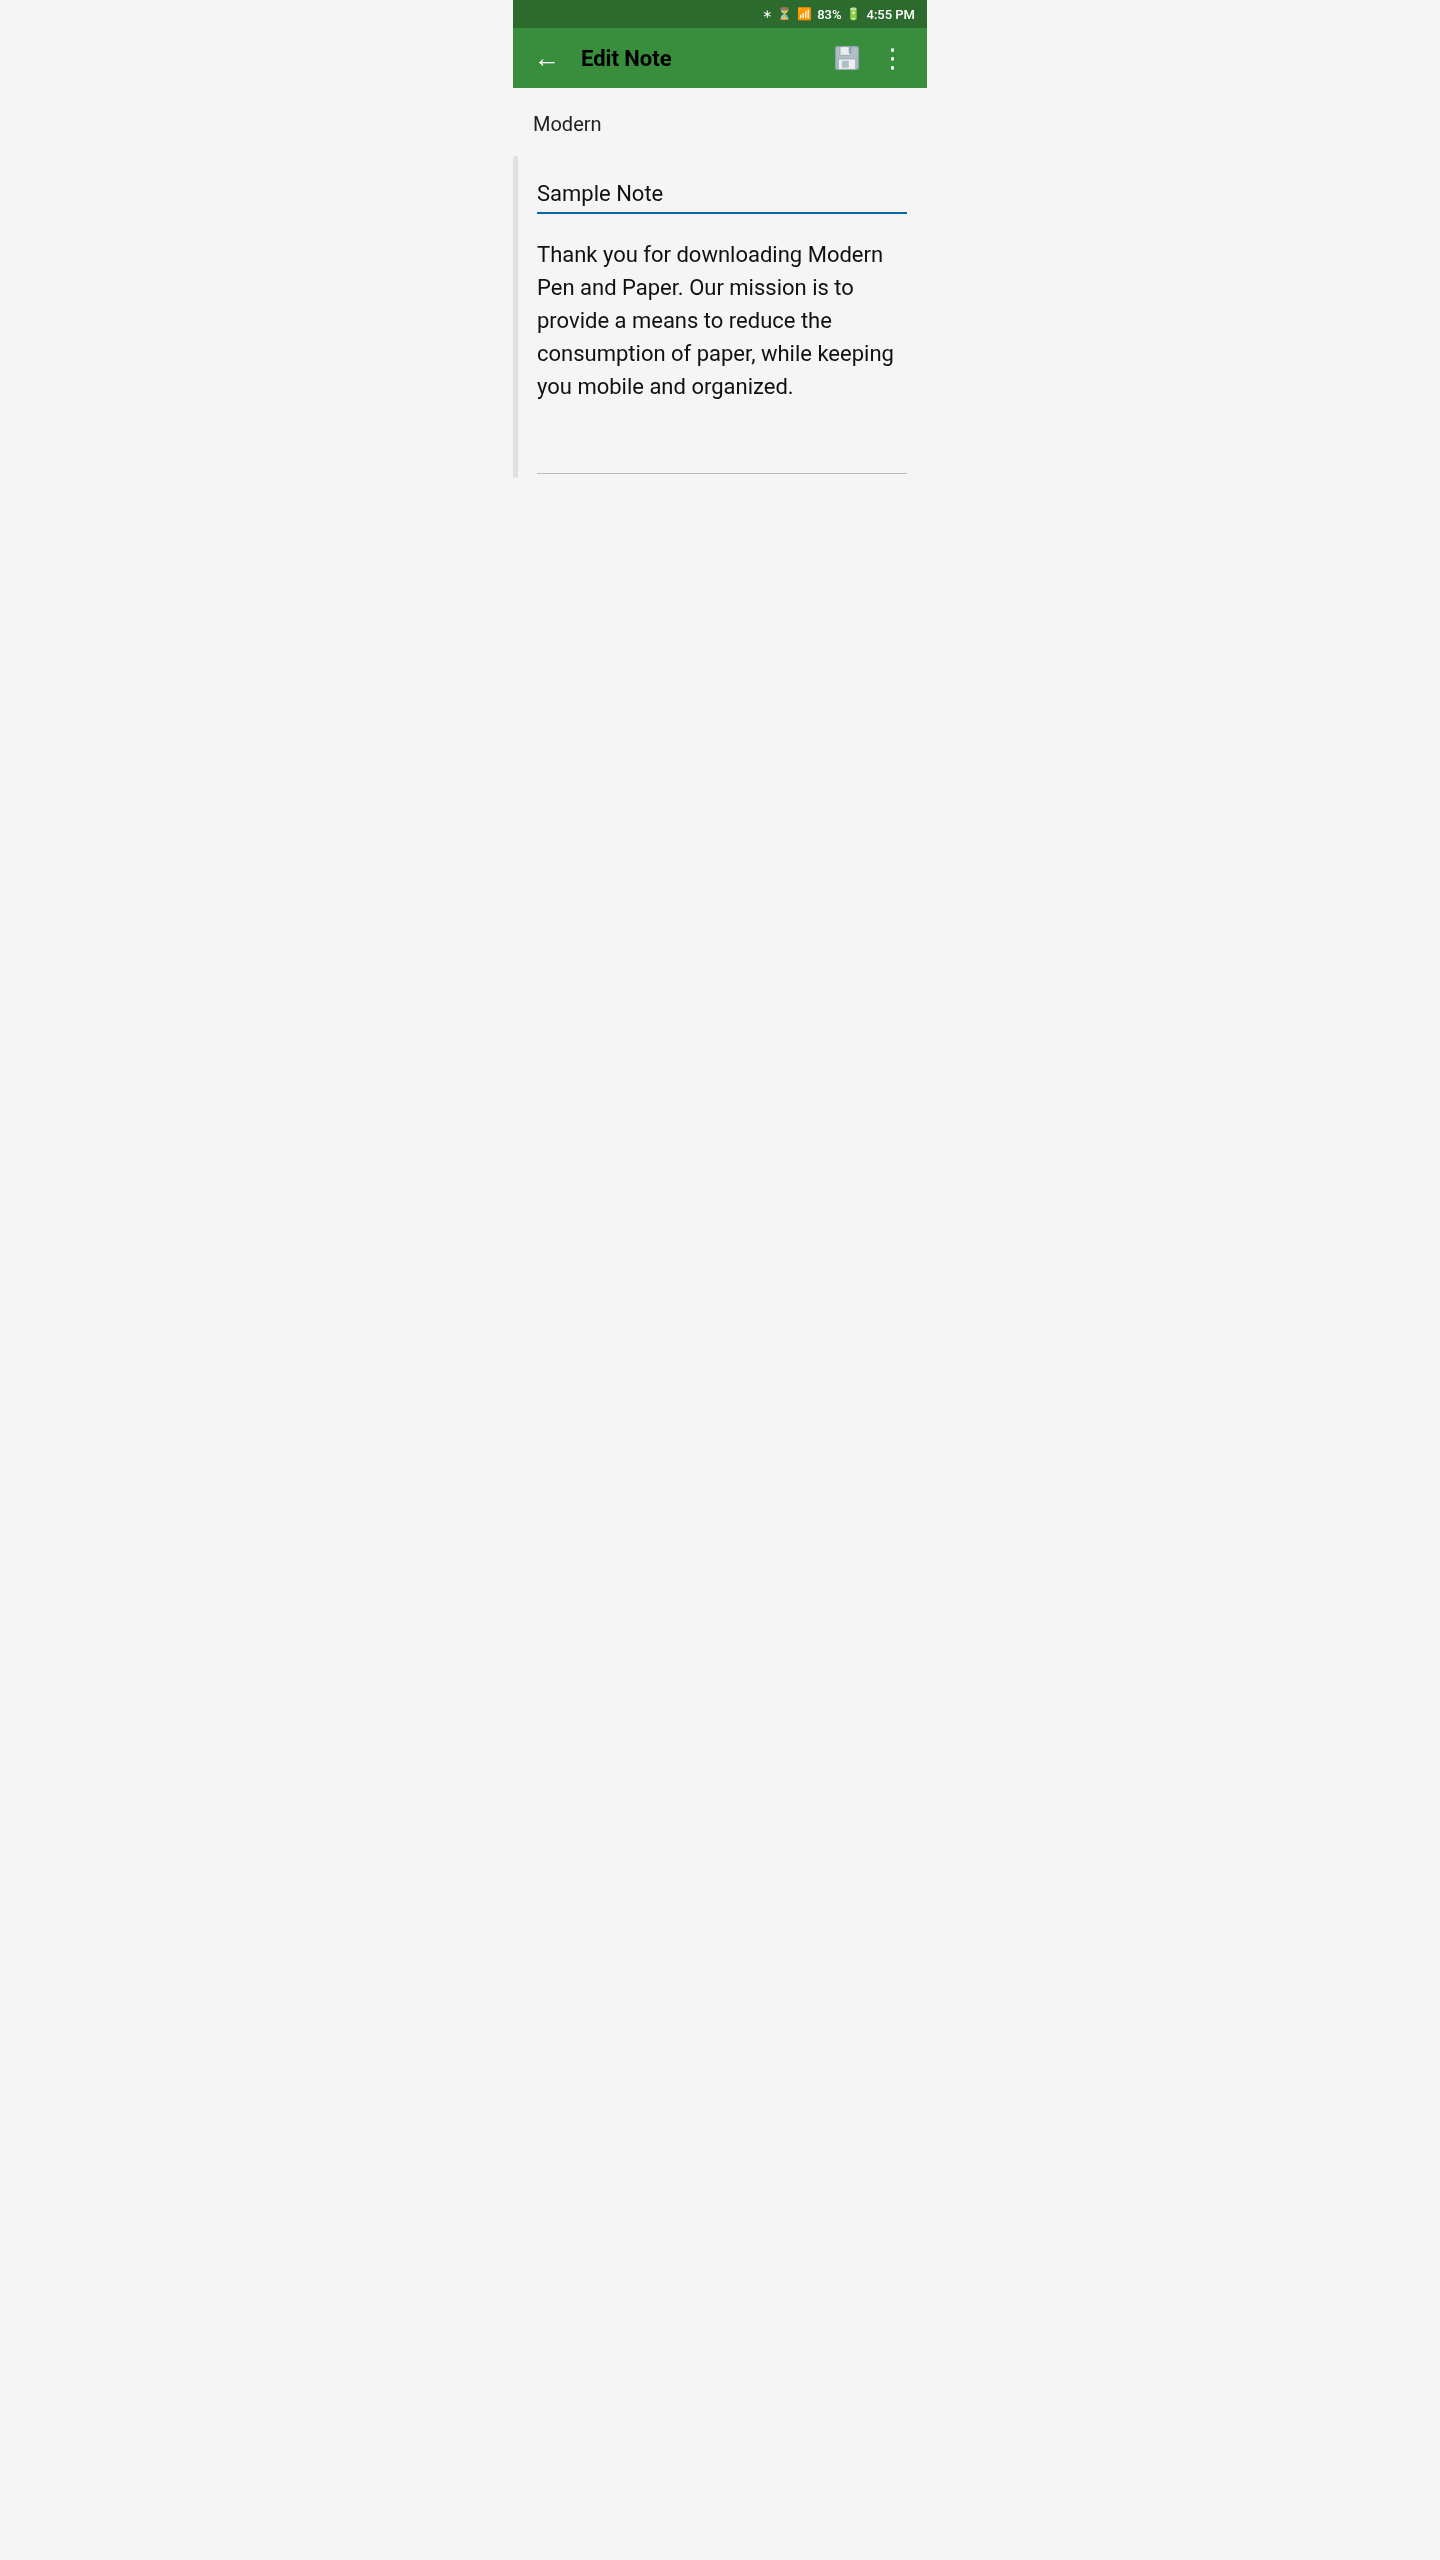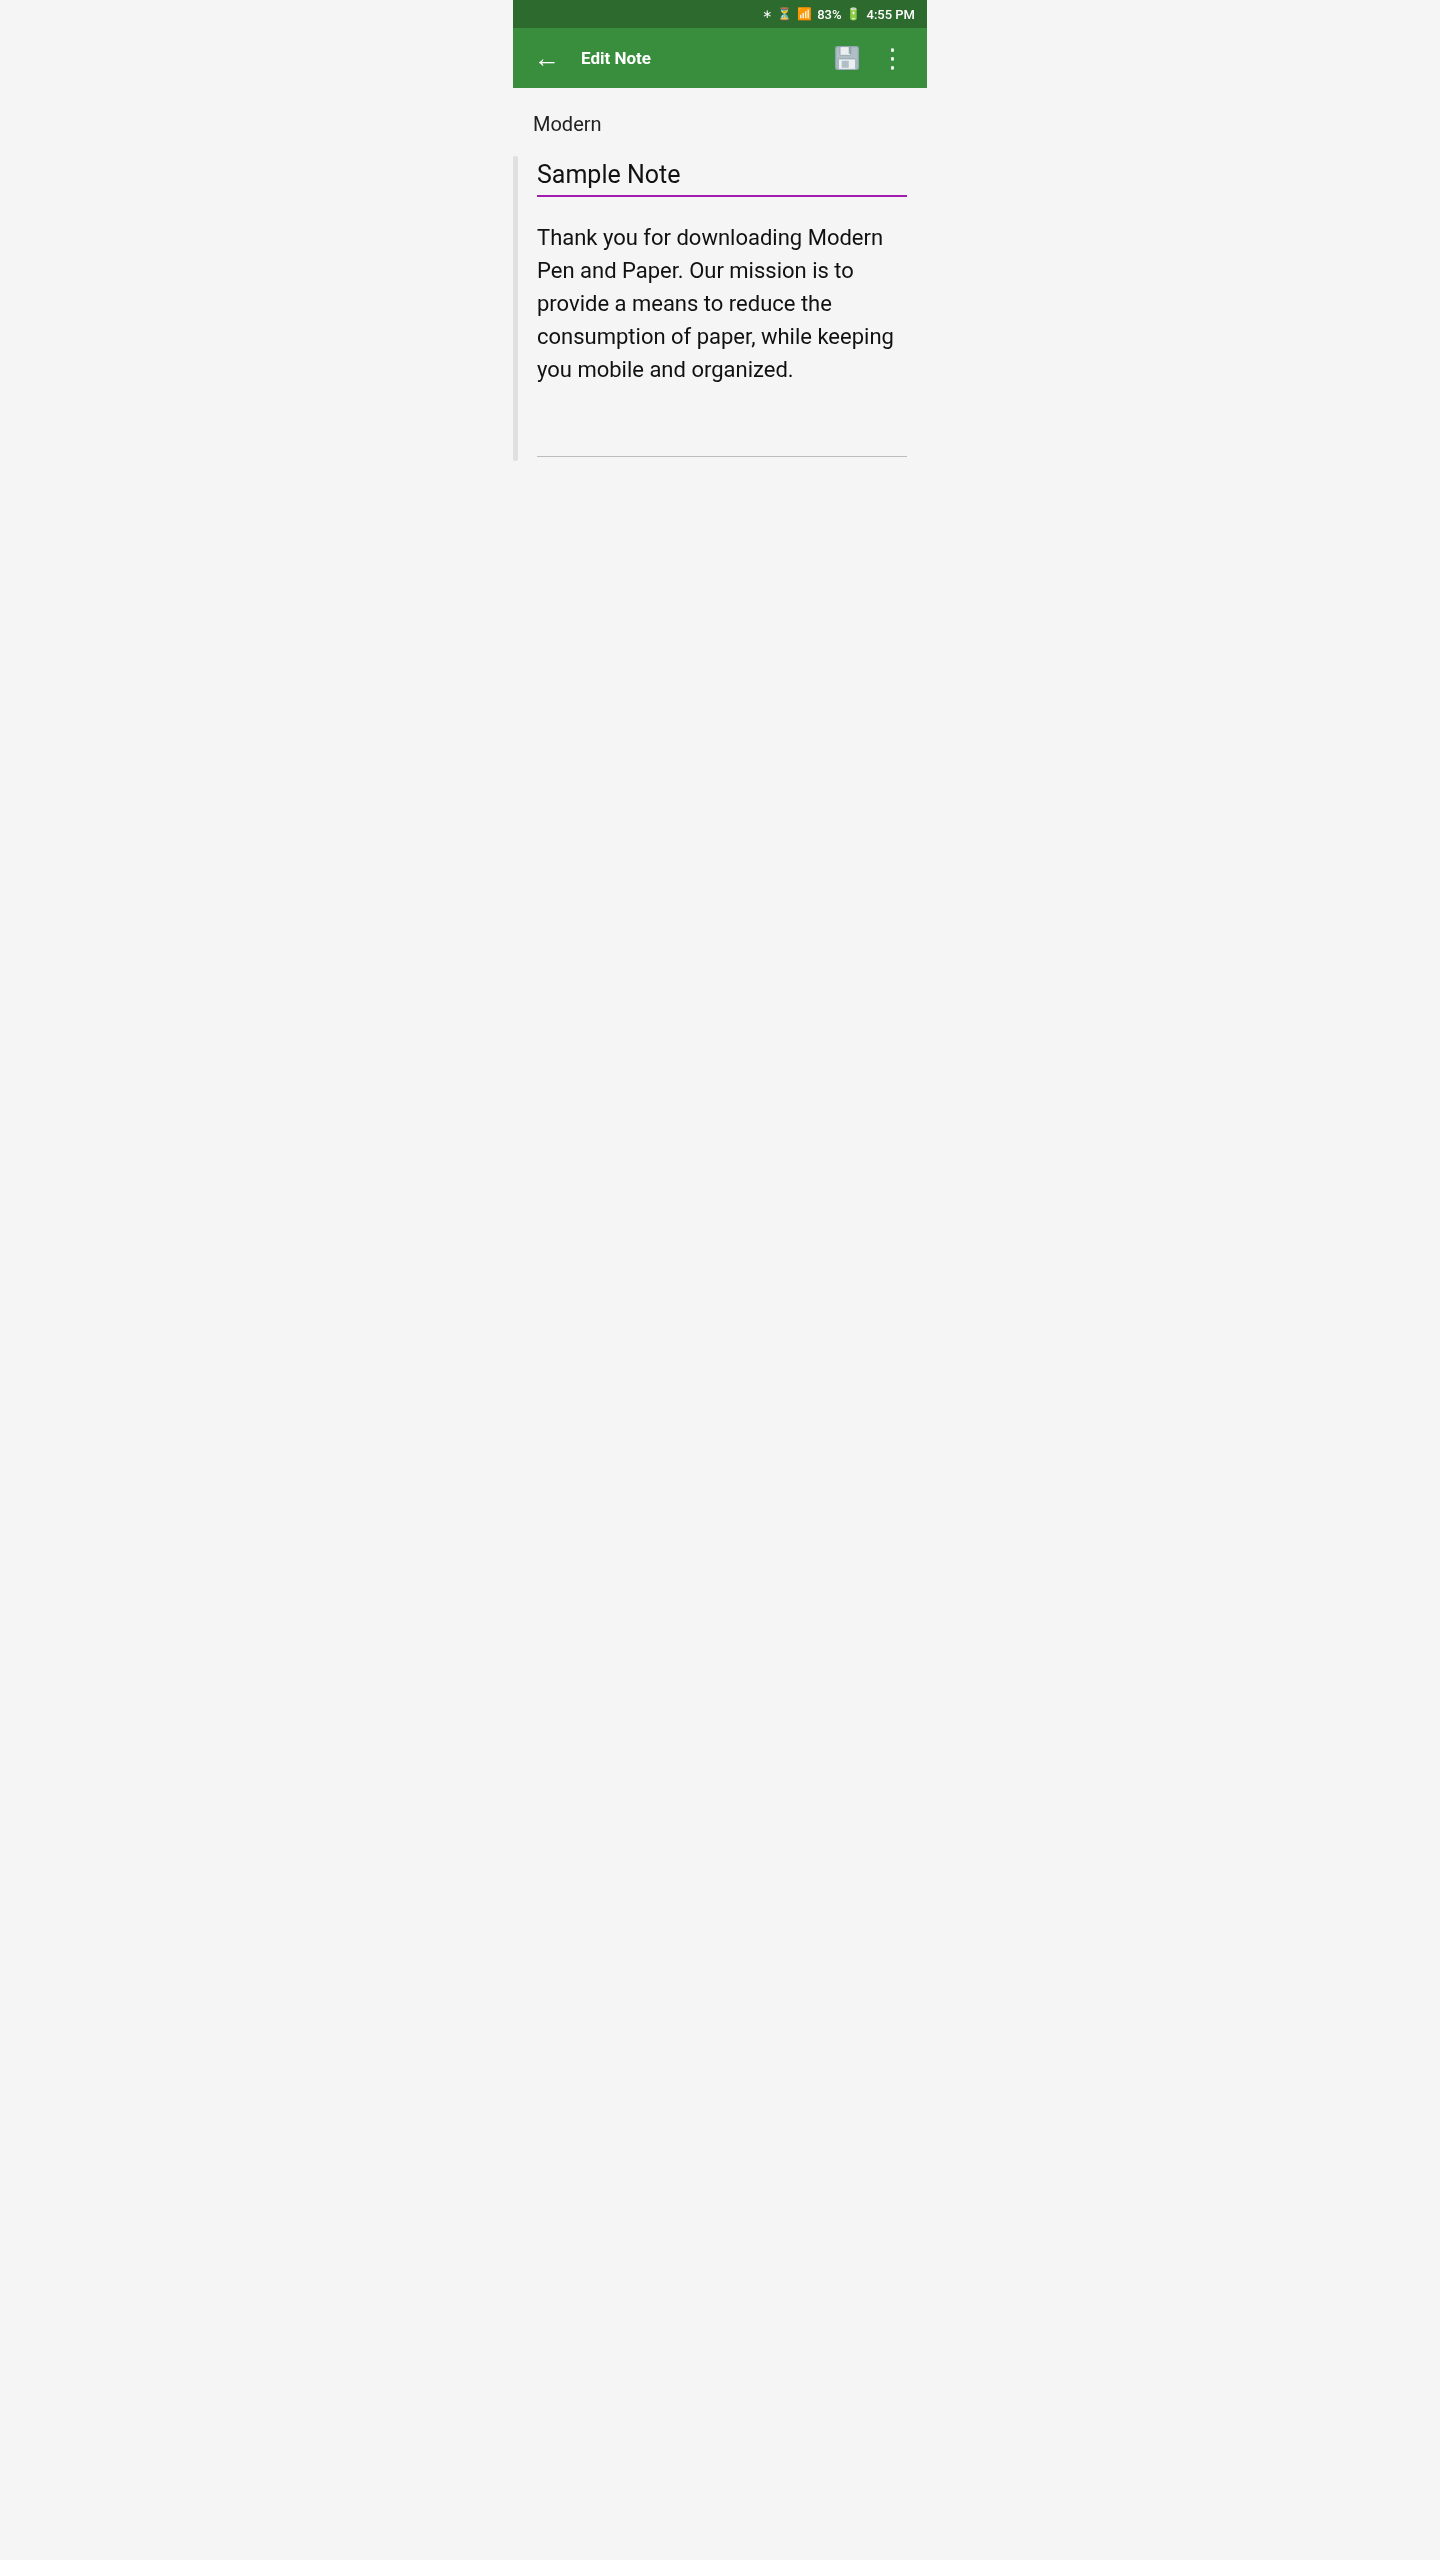--- a/index.html
+++ b/index.html
@@ -61,22 +61,22 @@
       font-size: 24px;
       cursor: pointer;
       display: flex;
       align-items: center;
       justify-content: center;
       width: 36px;
       height: 36px;
     }
 
     .app-bar-title {
-      color: #ffffff;
-      font-size: 17px;
+      color: #000000;
+      font-size: 22px;
       font-weight: bold;
       flex: 1;
     }
 
     .app-bar-actions {
       display: flex;
       align-items: center;
       gap: 8px;
     }
 
@@ -137,28 +137,29 @@
 
     
     .note-title-container {
       position: relative;
       margin-bottom: 20px;
     }
 
     .note-title-input {
       width: 100%;
       border: none;
-      border-bottom: 2px solid #a21caf;
+      border-bottom: 2px solid #0369a1;
       background: transparent;
-      font-size: 25px;
+      font-size: 22px;
       color: #111;
       padding: 4px 0 6px 0;
       outline: none;
       font-family: inherit;
       font-weight: 400;
+      margin-top: 21px;
     }
 
     
     .note-body-container {
       position: relative;
     }
 
     .note-body-textarea {
       width: 100%;
       border: none;

